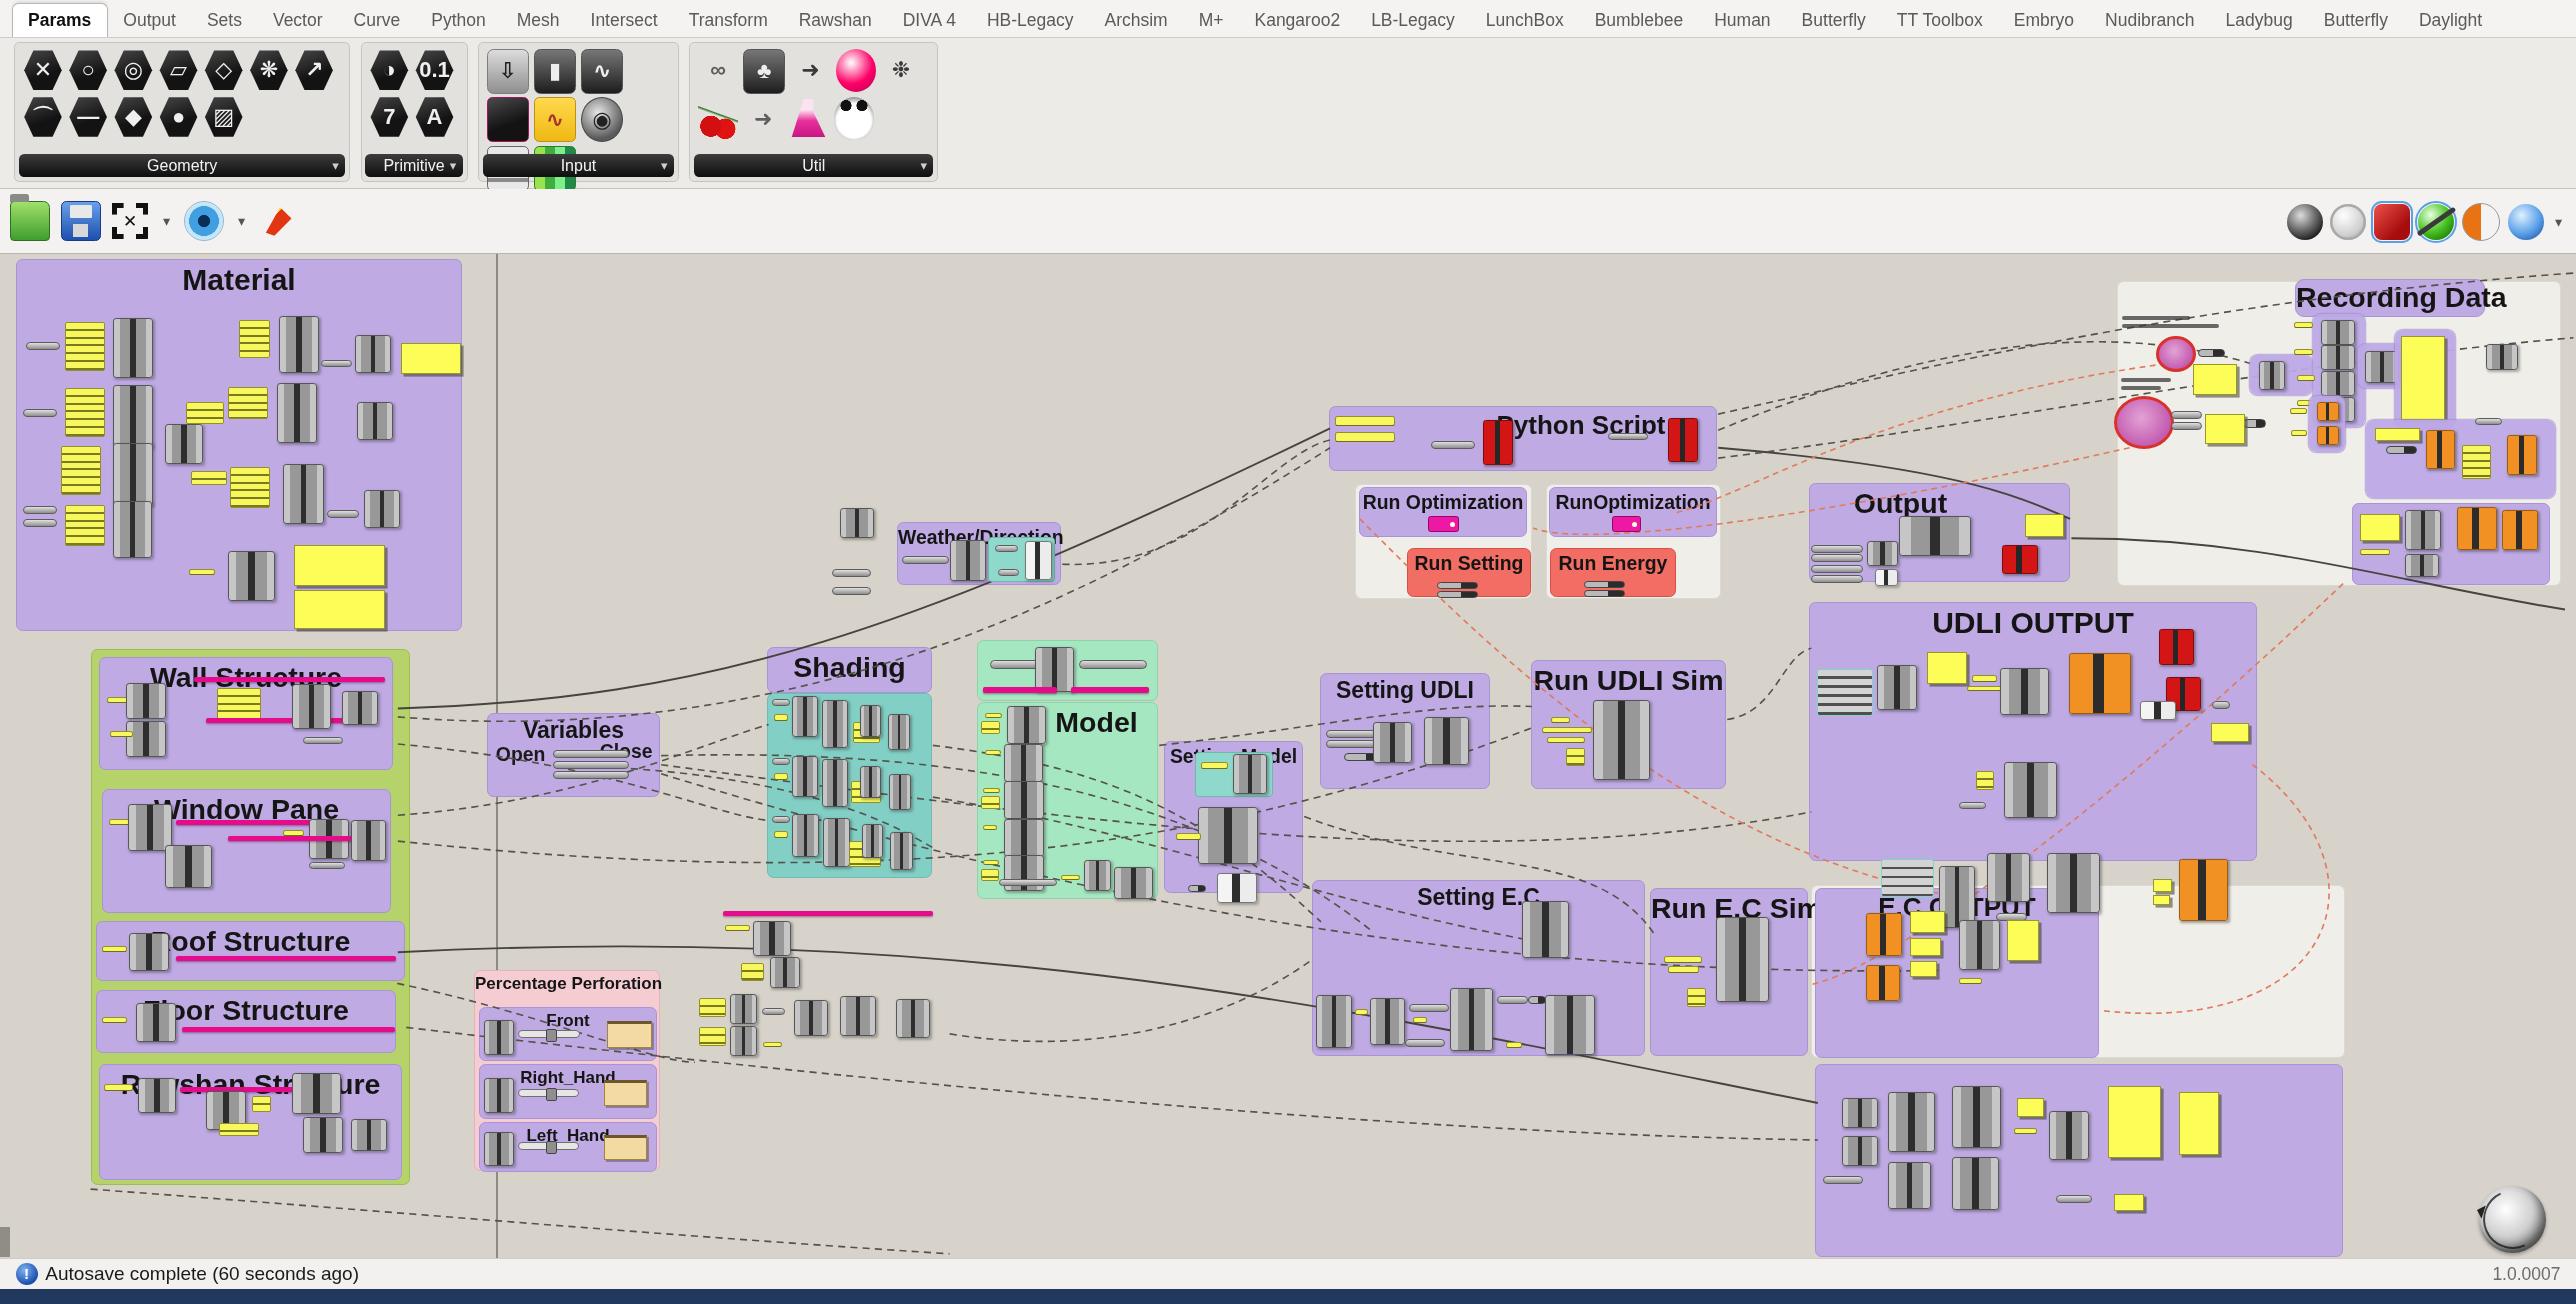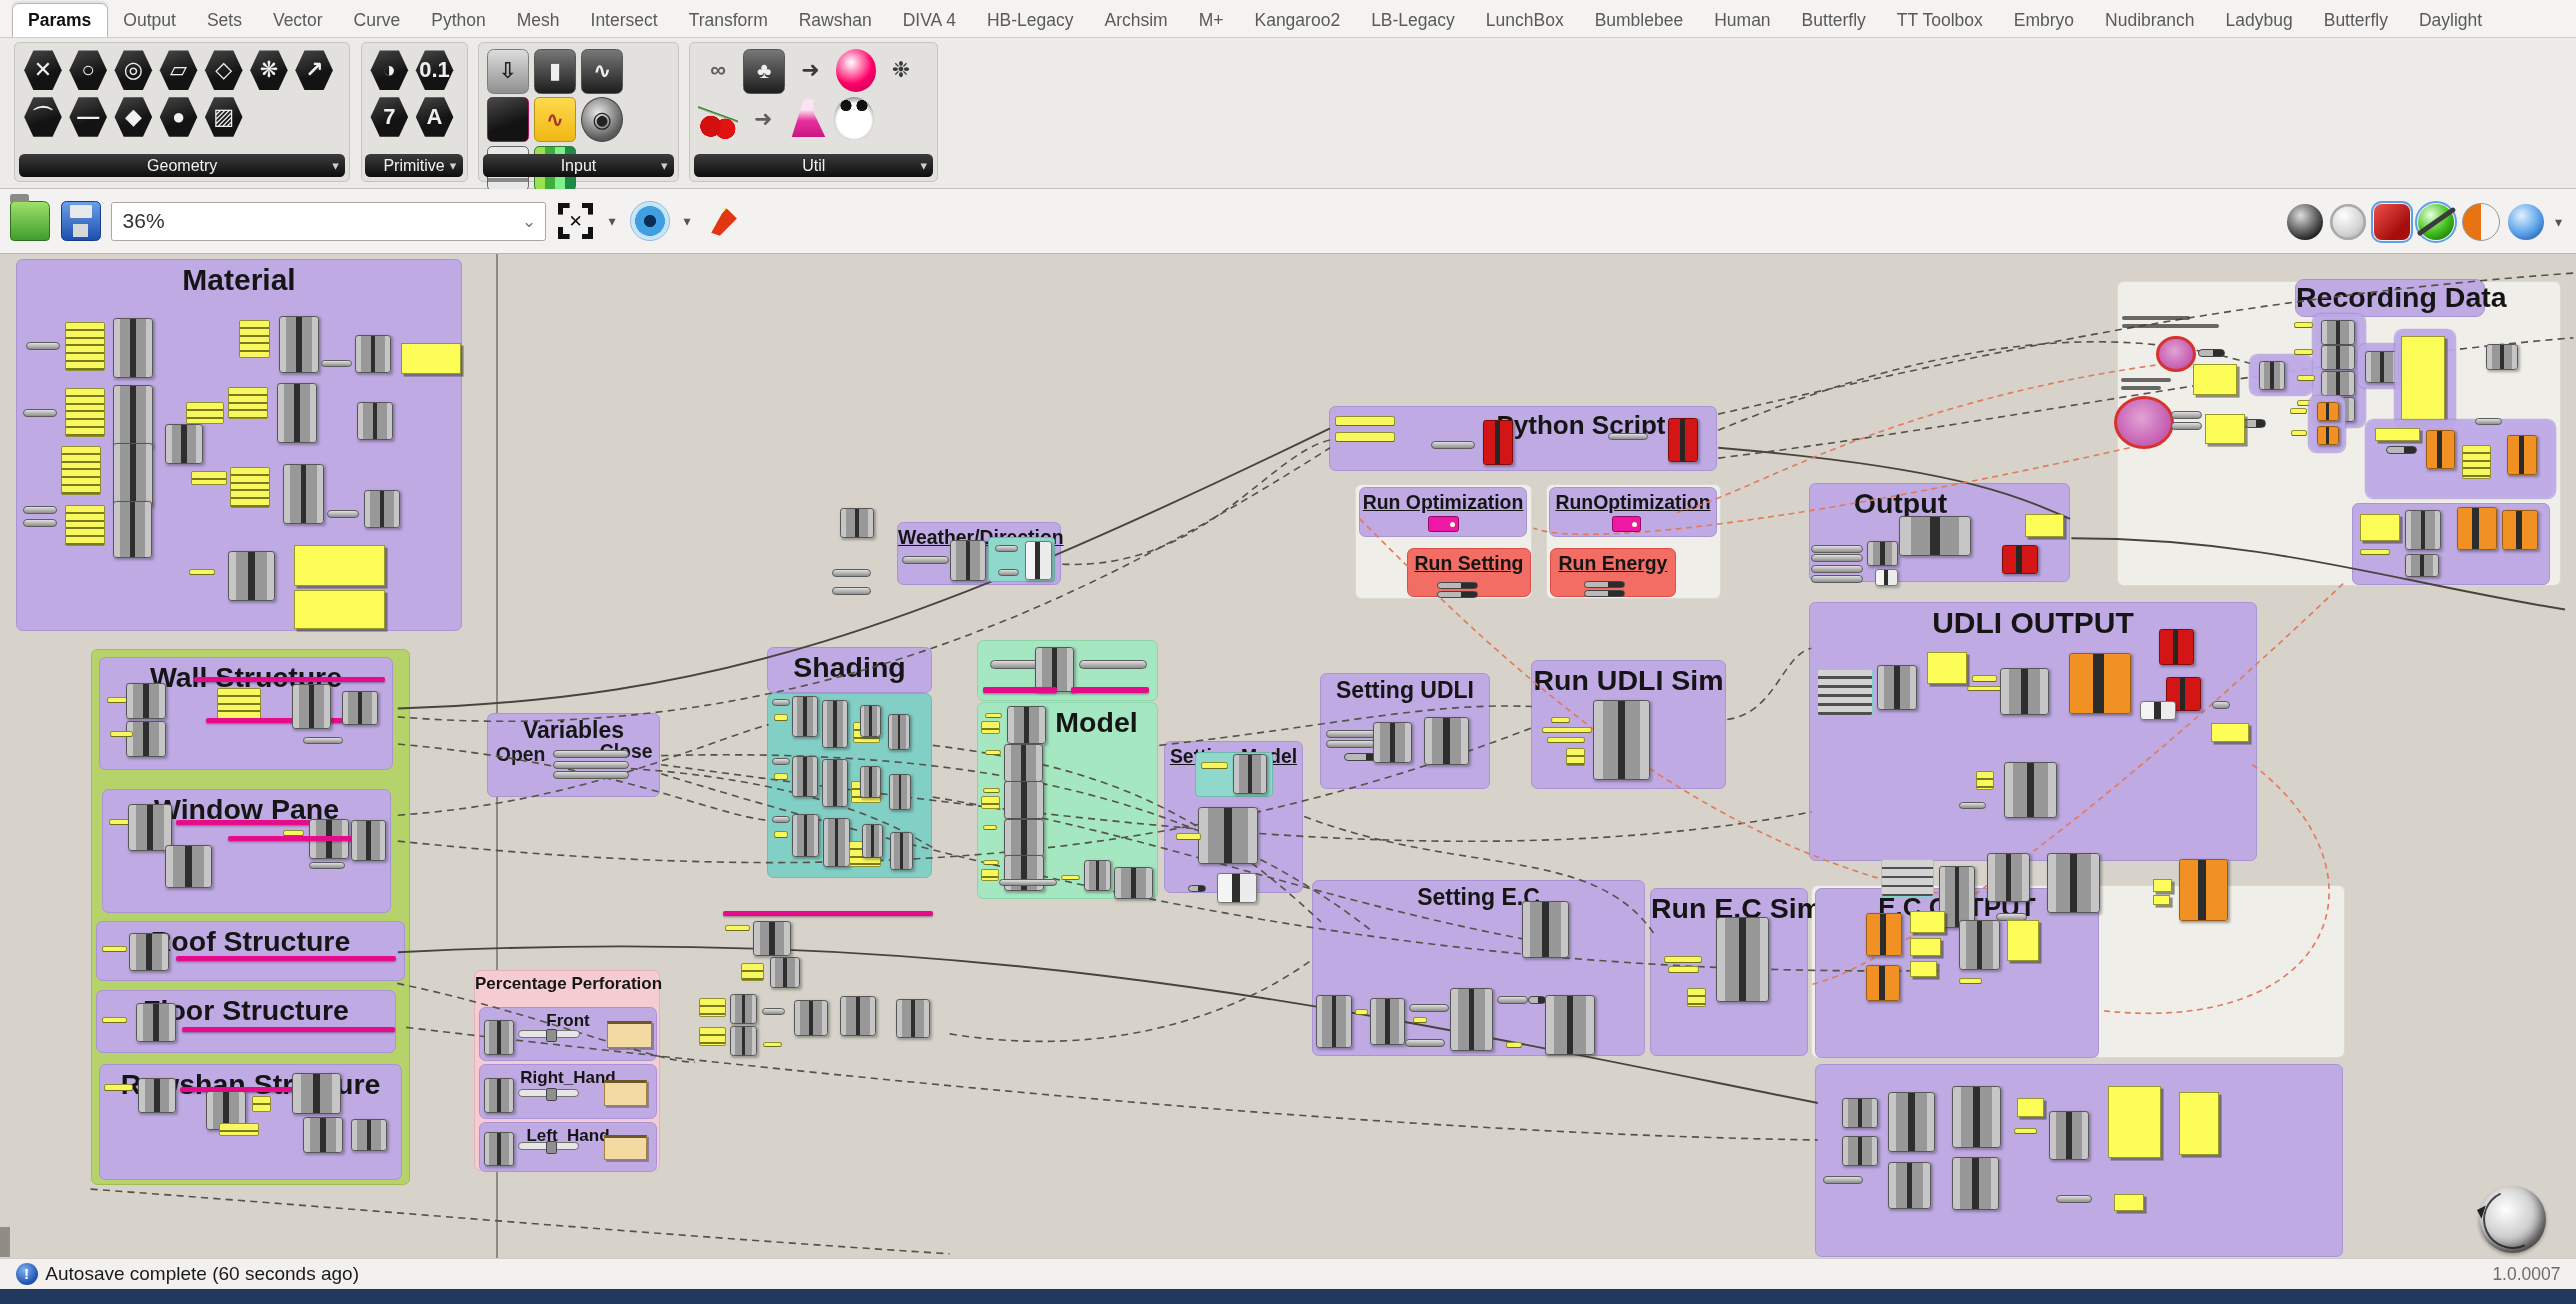--- a/index.html
+++ b/index.html
@@ -115,21 +115,21 @@
   .g-mint{background:#a5e7c1;border:1.3px solid #8cd3aa;z-index:12;}
   .g-teal{background:#82cfc6;border:1.3px solid #6fbcb2;z-index:12;}
   .g-pink{background:#f4ccd1;border:1.3px solid #e2b3ba;z-index:12;}
   .g-red{background:#f26d64;border:1.3px solid #d84f47;z-index:13;}
   .g-sub{z-index:13;}
   .gtitle{
     position:absolute;left:0;right:0;top:2.6px;text-align:center;color:#151515;font-weight:bold;z-index:15;
     white-space:nowrap;
   }
   .t-xxl{font-size:30px;} .t-xl{font-size:28.5px;} .t-lg{font-size:26px;} .t-md{font-size:23px;}
-  .t-sm{font-size:19.4px;text-decoration:underline;} .t-xs{font-size:17px;}
+  .t-sm{font-size:19.4px;} .t-xs{font-size:17px;}
   .vlabel{position:absolute;font-weight:bold;font-size:19.4px;color:#1a1a1a;z-index:15;}
   #wires{position:absolute;left:0;top:0;z-index:30;pointer-events:none;}
   path.w{stroke:#55524a;stroke-width:2.5;fill:none;stroke-dasharray:11 8;}
   path.ws{stroke:#47443d;stroke-width:3;fill:none;}
   path.r{stroke:#e07a5c;stroke-width:2.5;fill:none;stroke-dasharray:9 7;}
   #nodes{position:absolute;left:0;top:0;width:2576px;height:1305px;z-index:40;pointer-events:none;}
   .nd{position:absolute;box-sizing:border-box;pointer-events:auto;}
   .comp{background:linear-gradient(90deg,#c6c6c6 0 16%,#989898 16% 43%,#2e2e2e 43% 57%,#989898 57% 84%,#c6c6c6 84%);
     border:0.6px solid #565656;border-radius:3.2px;box-shadow:1.3px 1.9px 2.6px rgba(40,40,40,.35);}
   .compw{background:linear-gradient(90deg,#f4f4f4 0 38%,#2e2e2e 38% 58%,#ececec 58%);
@@ -273,24 +273,20 @@
     <div class="glabel">
         <span>Util</span>
         <span class="caret">▾</span>
       </div>
   </div>
 </div>
 
 <div id="ctoolbar">
   <div class="tbtn folder"></div>
   <div class="tbtn floppy"></div>
-  <div id="zoombox">
-    <span>36%</span>
-    <span class="caret">⌄</span>
-  </div>
   <div class="tbtn extents"></div>
   <div class="smallcaret">▾</div>
   <div class="tbtn eye"></div>
   <div class="smallcaret">▾</div>
   <div class="tbtn brush"></div>
   <div id="tb-right">
     <div class="sphere sp-dark"></div>
     <div class="sphere sp-wire"></div>
     <div class="cyl-red sel"></div>
     <div class="sphere sp-green sel"></div>

